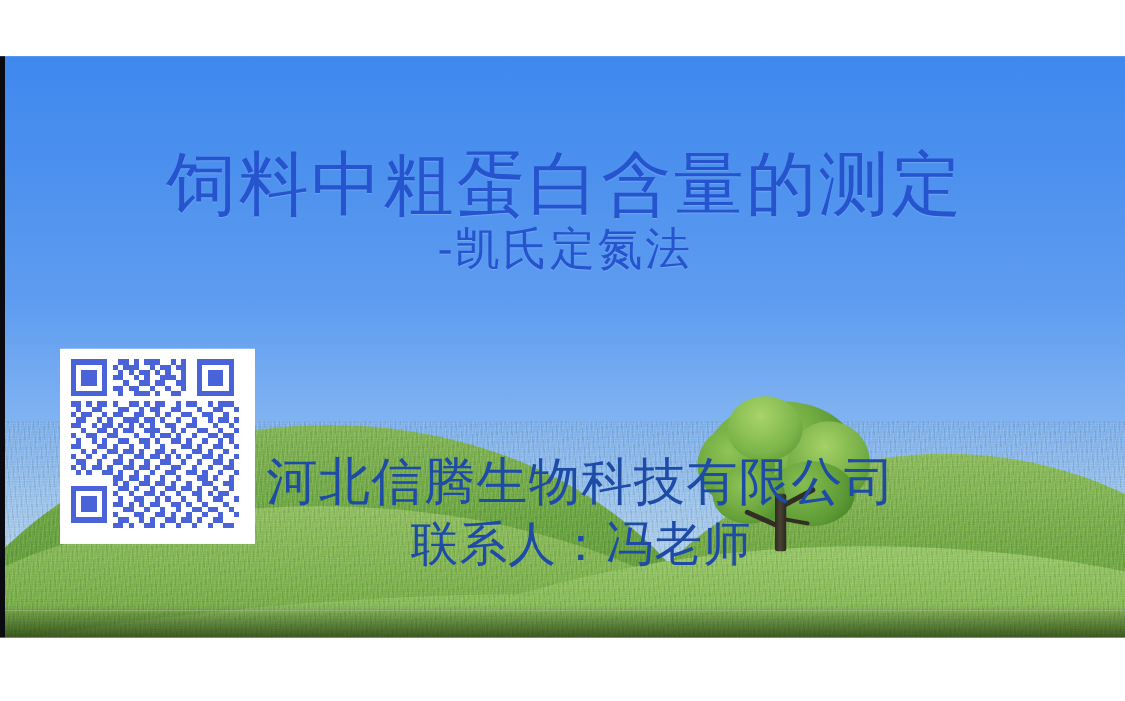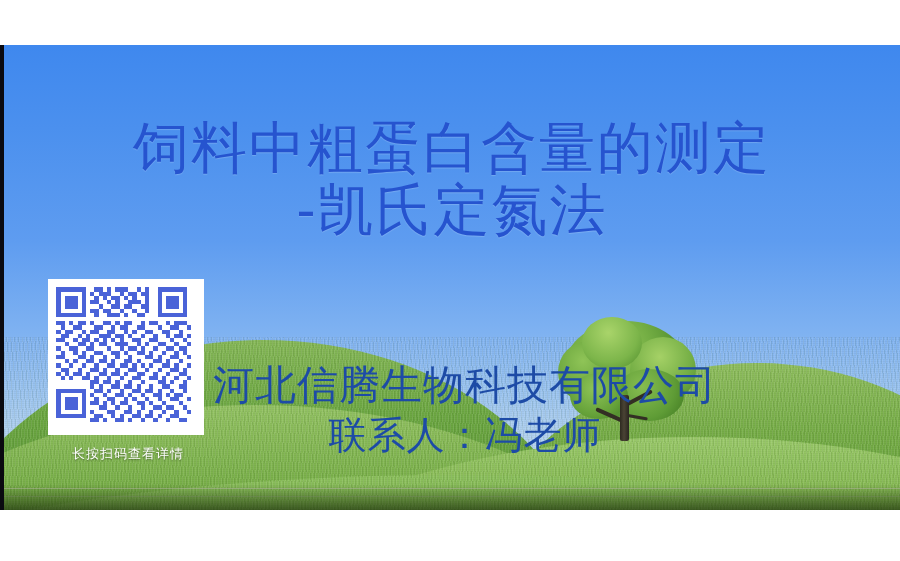--- a/index.html
+++ b/index.html
@@ -200,21 +200,21 @@
     font-weight: 400;
     text-shadow: 0 1px 1px rgba(255,255,255,.18);
   }
   .title-line-1 {
     display: block;
     font-size: 56px;
     letter-spacing: 2px;
   }
   .title-line-2 {
     display: block;
-    font-size: 56px;
+    font-size: 36px;
     letter-spacing: 2px;
     margin-top: 4px;
   }
 
   
   .contact-block {
     position: absolute;
     left: 0;
     top: 318px;
     width: 100%;
@@ -589,21 +589,20 @@
                 <rect x="13" y="33" width="1" height="1"></rect>
                 <rect x="16" y="33" width="2" height="1"></rect>
                 <rect x="19" y="33" width="1" height="1"></rect>
                 <rect x="22" y="33" width="1" height="1"></rect>
                 <rect x="25" y="33" width="1" height="1"></rect>
                 <rect x="28" y="33" width="1" height="1"></rect>
                 <rect x="31" y="33" width="2" height="1"></rect>
             </g>
           </svg>
         </div>
-        <span class="qr-caption">长按扫码查看详情</span>
       </div>
 
     </div>
 
   </div>
 
   <div class="left-edge-strip"></div>
 
 </div>
 

